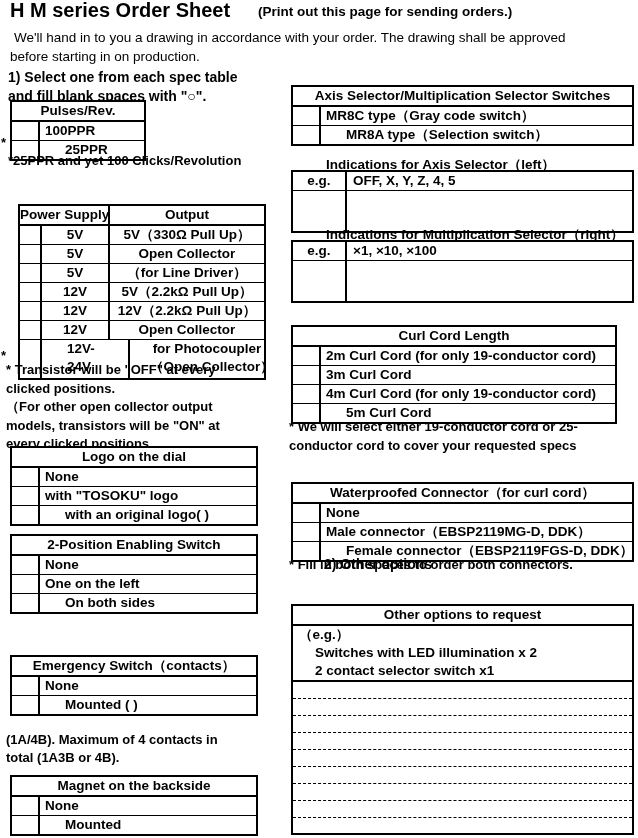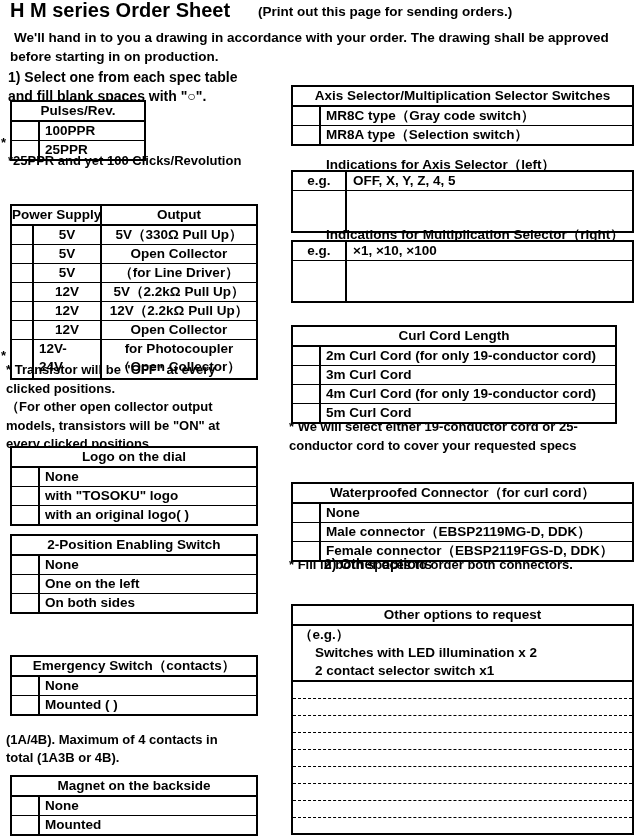--- a/index.html
+++ b/index.html
@@ -32,21 +32,21 @@
     position: absolute;
     left: 258px; top: 4px;
     font-size: 13.5px;
     font-weight: bold;
     white-space: nowrap;
   }
   .intro {
     position: absolute;
     left: 14px; top: 28px;
     font-size: 13.5px;
-    font-weight: bold;
+    font-weight: normal;
     line-height: 19px;
     white-space: nowrap;
   }
   .intro .l2 { margin-left: -4px; display:block; }
   .step1 {
     position: absolute;
     left: 8px; top: 68px;
     font-size: 14px;
     font-weight: bold;
     line-height: 19px;
@@ -58,21 +58,21 @@
     position: absolute;
     border: 2.5px solid #000;
     box-sizing: border-box;
     background: #fff;
   }
   .trow {
     display: flex;
     border-bottom: 1.6px solid #000;
     box-sizing: border-box;
   }
-  .trow:last-child { border-bottom: none; }
+  .trow:last-child { border-bottom: none; gap: 20px; }
   .thead {
     text-align: center;
     font-weight: bold;
     font-size: 13.5px;
     line-height: 18px;
     border-bottom: 2.2px solid #000;
     padding: 0;
     white-space: nowrap;
     justify-content: center;
   }
@@ -168,21 +168,21 @@
       <div class="cell lbl">100PPR</div>
     </div>
     <div class="trow">
       <div class="cell chk"></div>
       <div class="cell lbl">25PPR</div>
     </div>
   </div>
   <div class="star" style="left:1px; top:135px;">*</div>
   <div class="note" style="left:8px; top:152px;">*25PPR and yet 100 Clicks/Revolution</div>
 
-  <div class="tbl" style="left:10px; top:204px; width:248px;">
+  <div class="tbl" style="left:18px; top:204px; width:248px;">
     <div class="trow thead">
       <div class="cell" style="width:90px; flex:0 0 90px; border-right:2.2px solid #000; text-align:center;">Power Supply</div>
       <div class="cell ps-o">Output</div>
     </div>
     <div class="trow">
       <div class="cell ps-chk"></div>
       <div class="cell ps-v">5V</div>
       <div class="cell ps-o">5V（330Ω Pull Up）</div>
     </div>
     <div class="trow">

